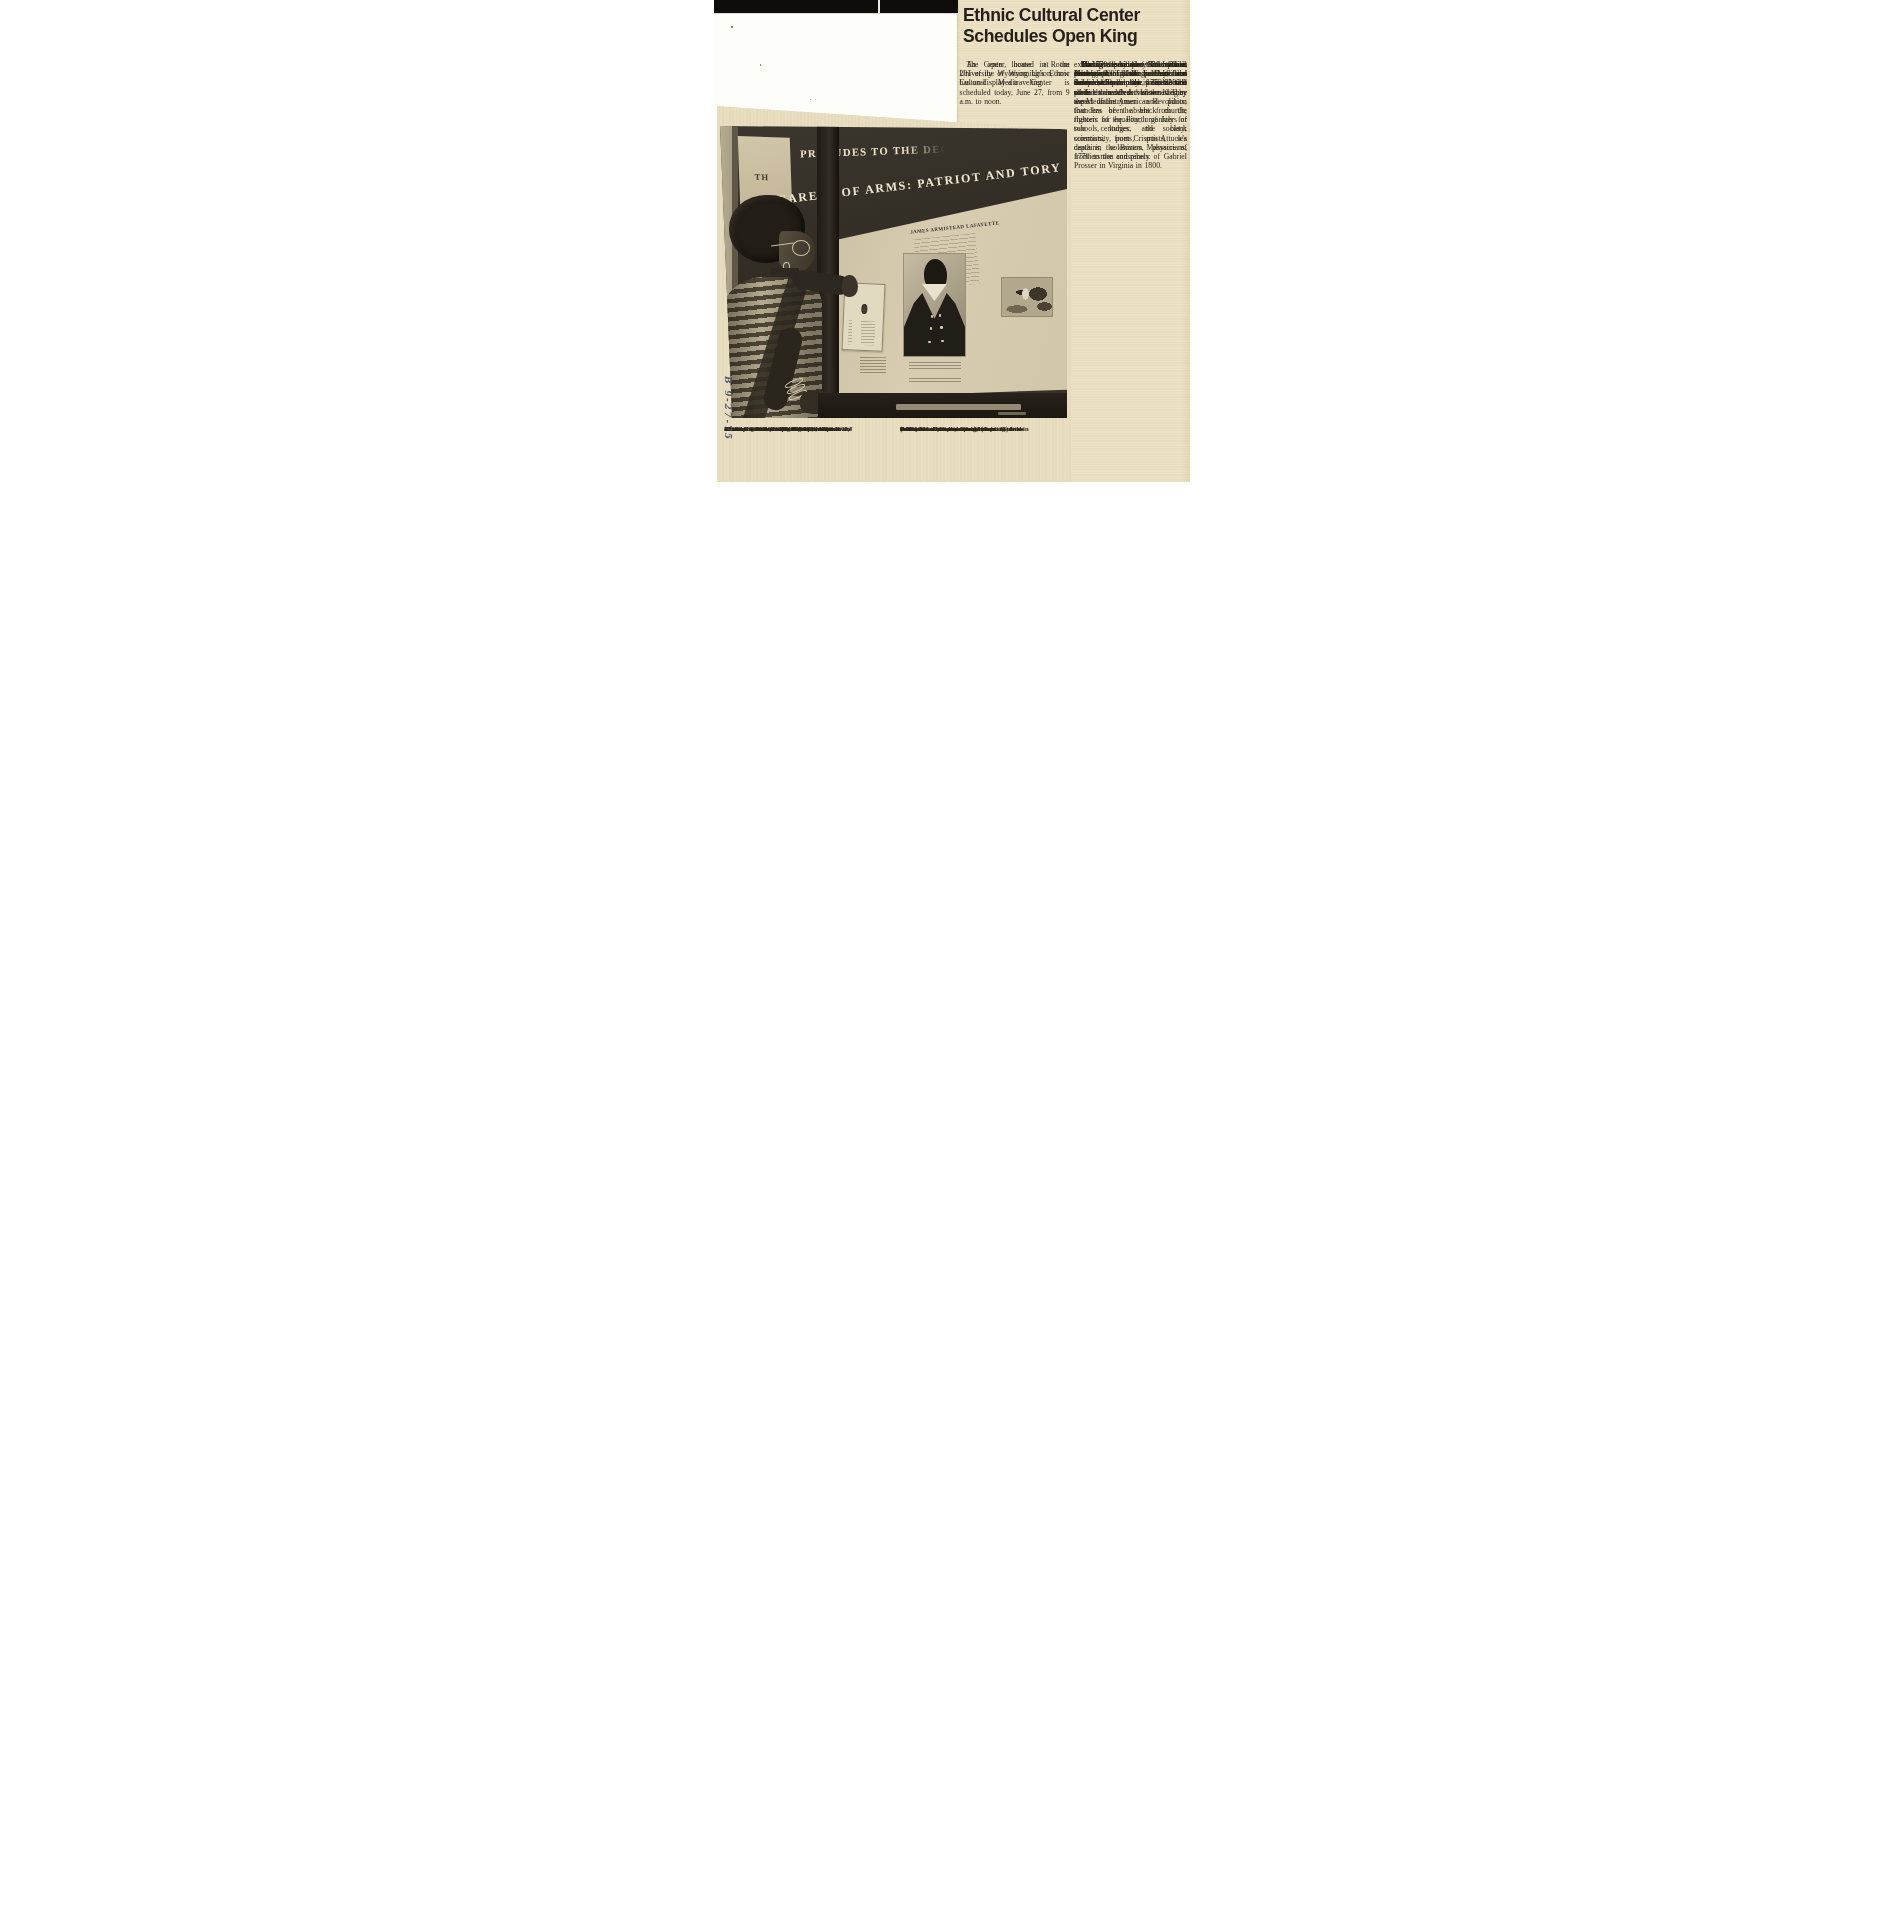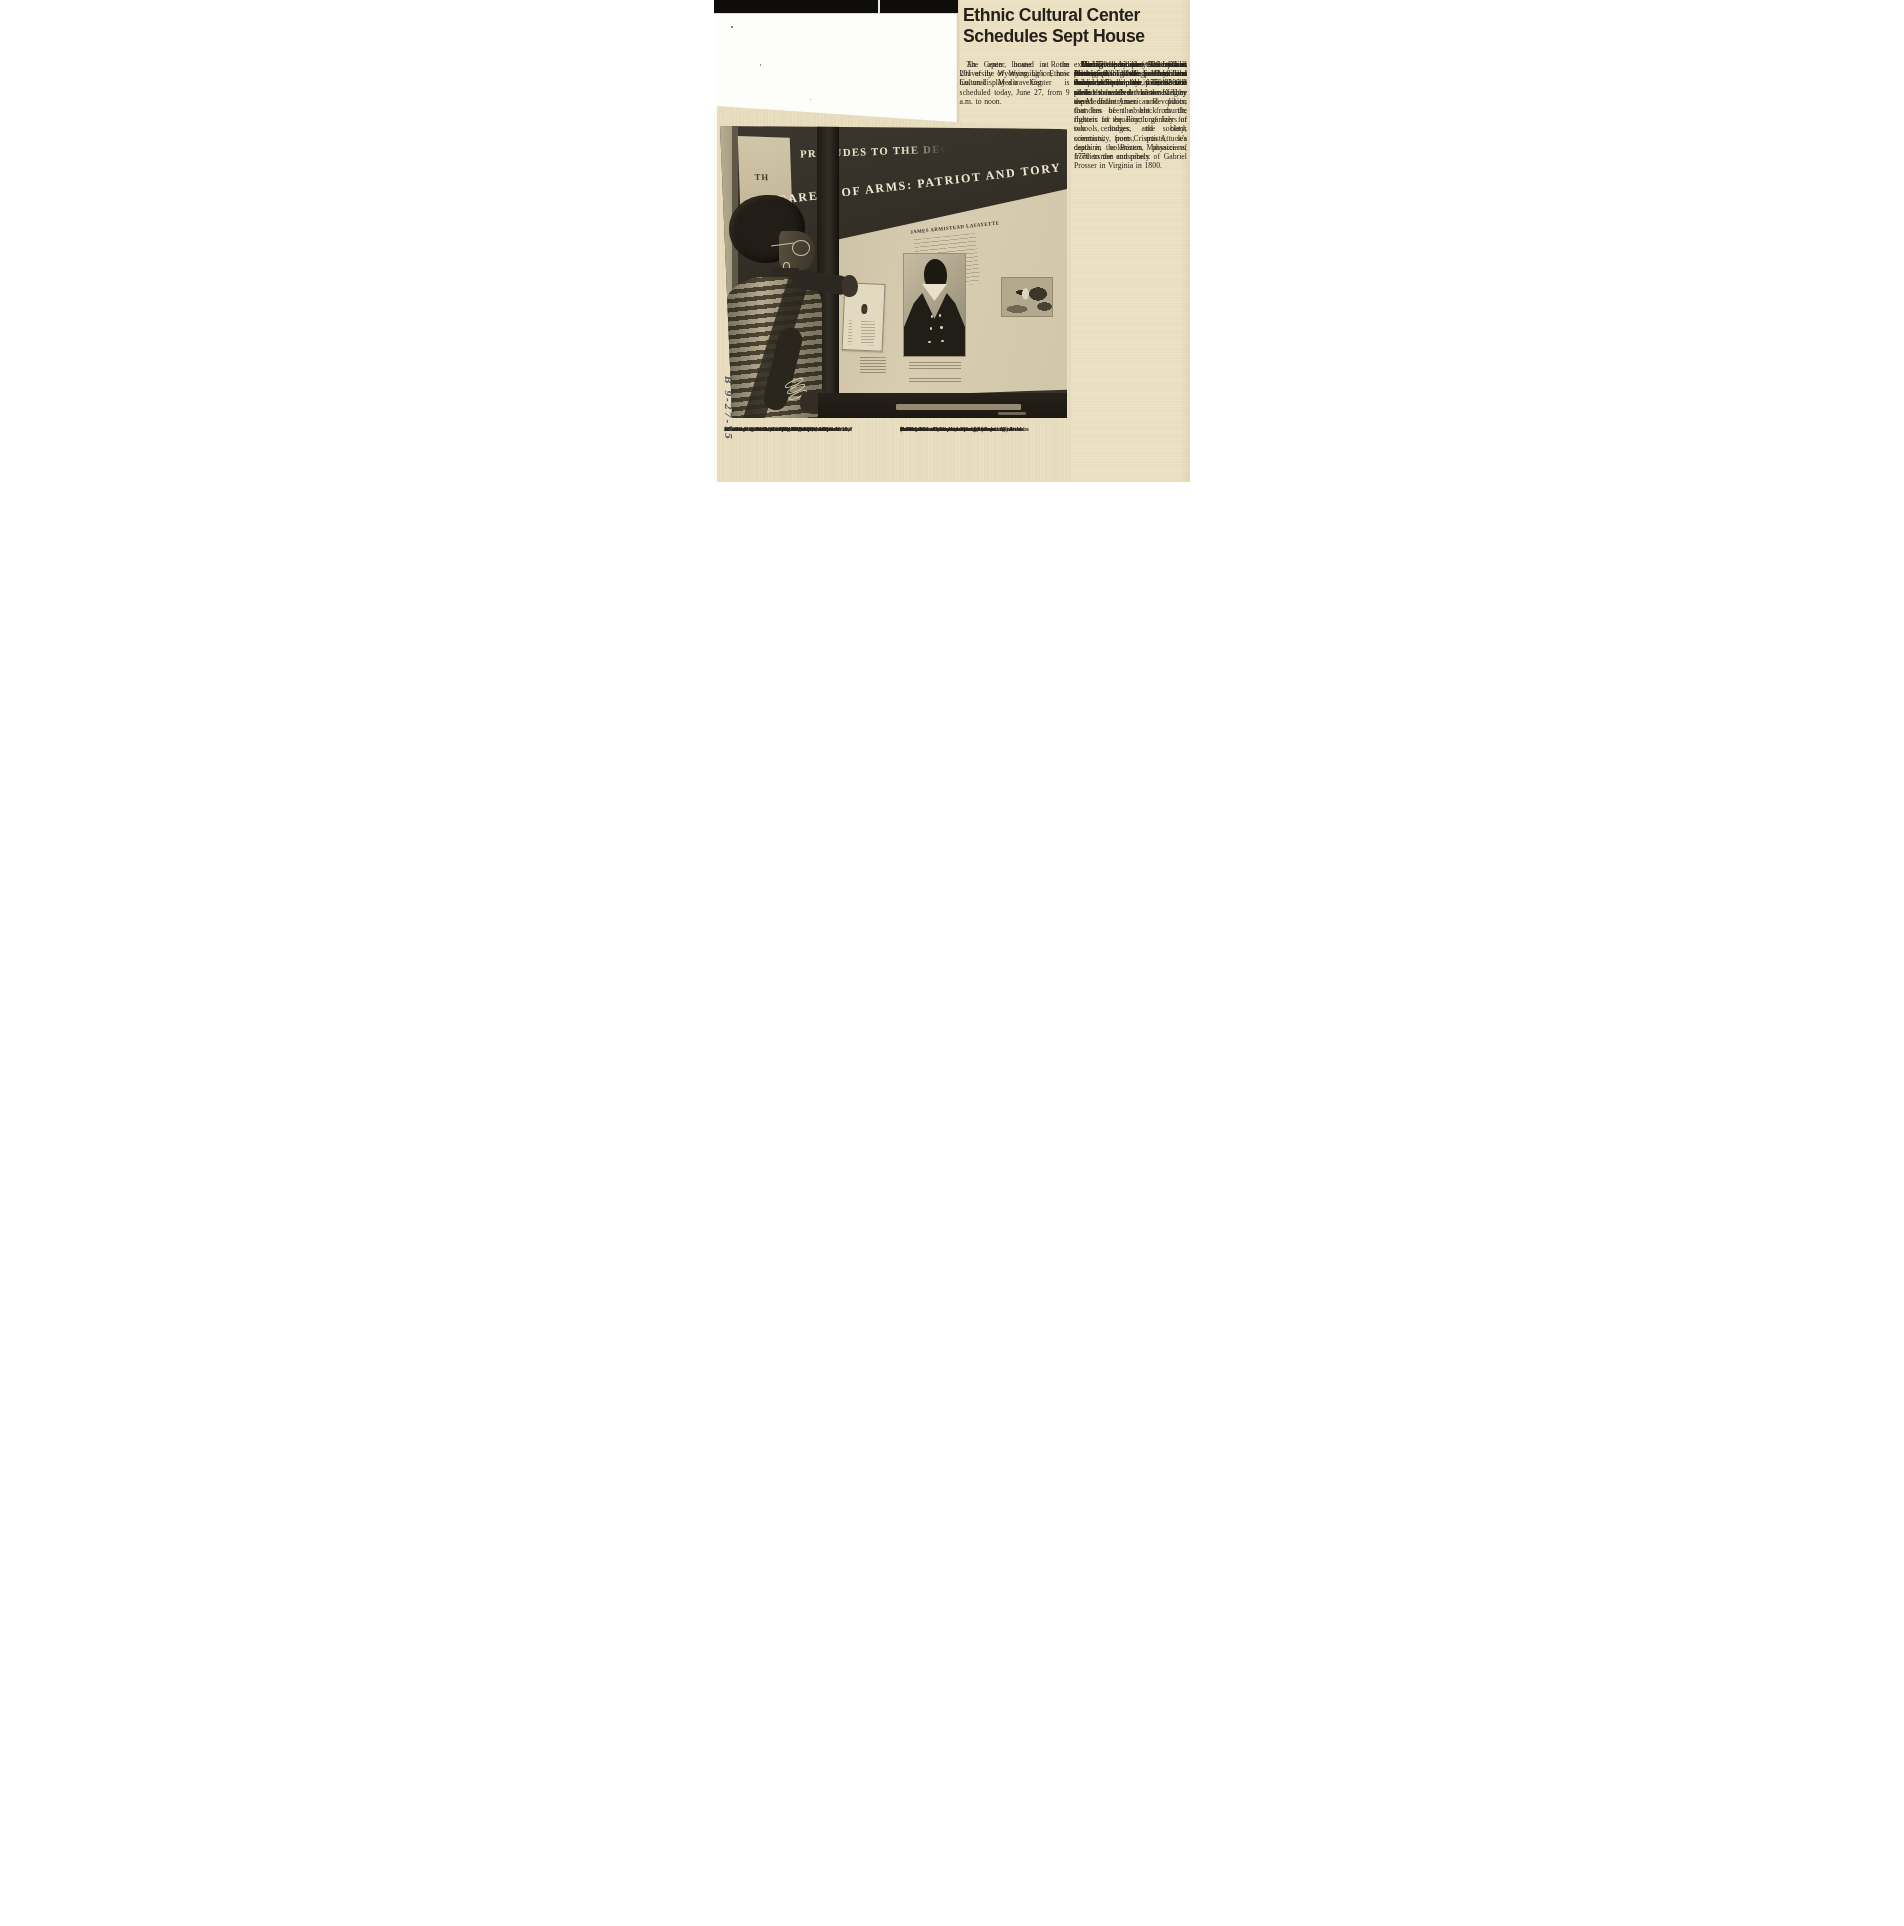--- a/index.html
+++ b/index.html
@@ -138,21 +138,21 @@
 </style>
 </head>
 <body>
 
 <div id="page">
 
   <div class="article-clip">
     <div class="texture"></div>
     <div class="headline">
       <span style="position:relative;display:block">Ethnic Cultural Center</span>
-      <span style="position:relative;display:block">Schedules Sept House</span>
+      <span style="position:relative;display:block">Schedules Open King</span>
     </div>
     <div class="bodycol col1">
         <p class="para">An open house at the University of Wyoming’s Ethnic Cultural Media Center is scheduled today, June 27, from 9 a.m. to noon.</p>
         <p class="para">The Center, located in Room 201 of the Wyoming Union, now has on display a traveling</p>
       </div>
     <div class="bodycol col2">
         <p class="para">exhibition entitled “The Black Presence in the Era of the American Revolution, 1770-2300.”</p>
         <p class="para">During a period of Bicentennial celebration of American independence, the exhibition provides a fresh view of one aspect of the American Revolution that has been absent from the rhetoric of the Fourth of July for two centuries: the black community, from Crispus Attuck’s death in the Boston Massacre of 1770 to the conspiracy of Gabriel Prosser in Virginia in 1800.</p>
         <p class="para">In 1770 there were 1.9 million Americans, of whom half a million were black — a few free, the rest slave.</p>
         <p class="para">During the seven years of war, some 5,000 black soldiers and sailors served on the patriots’ side while thousands served the King.</p>

